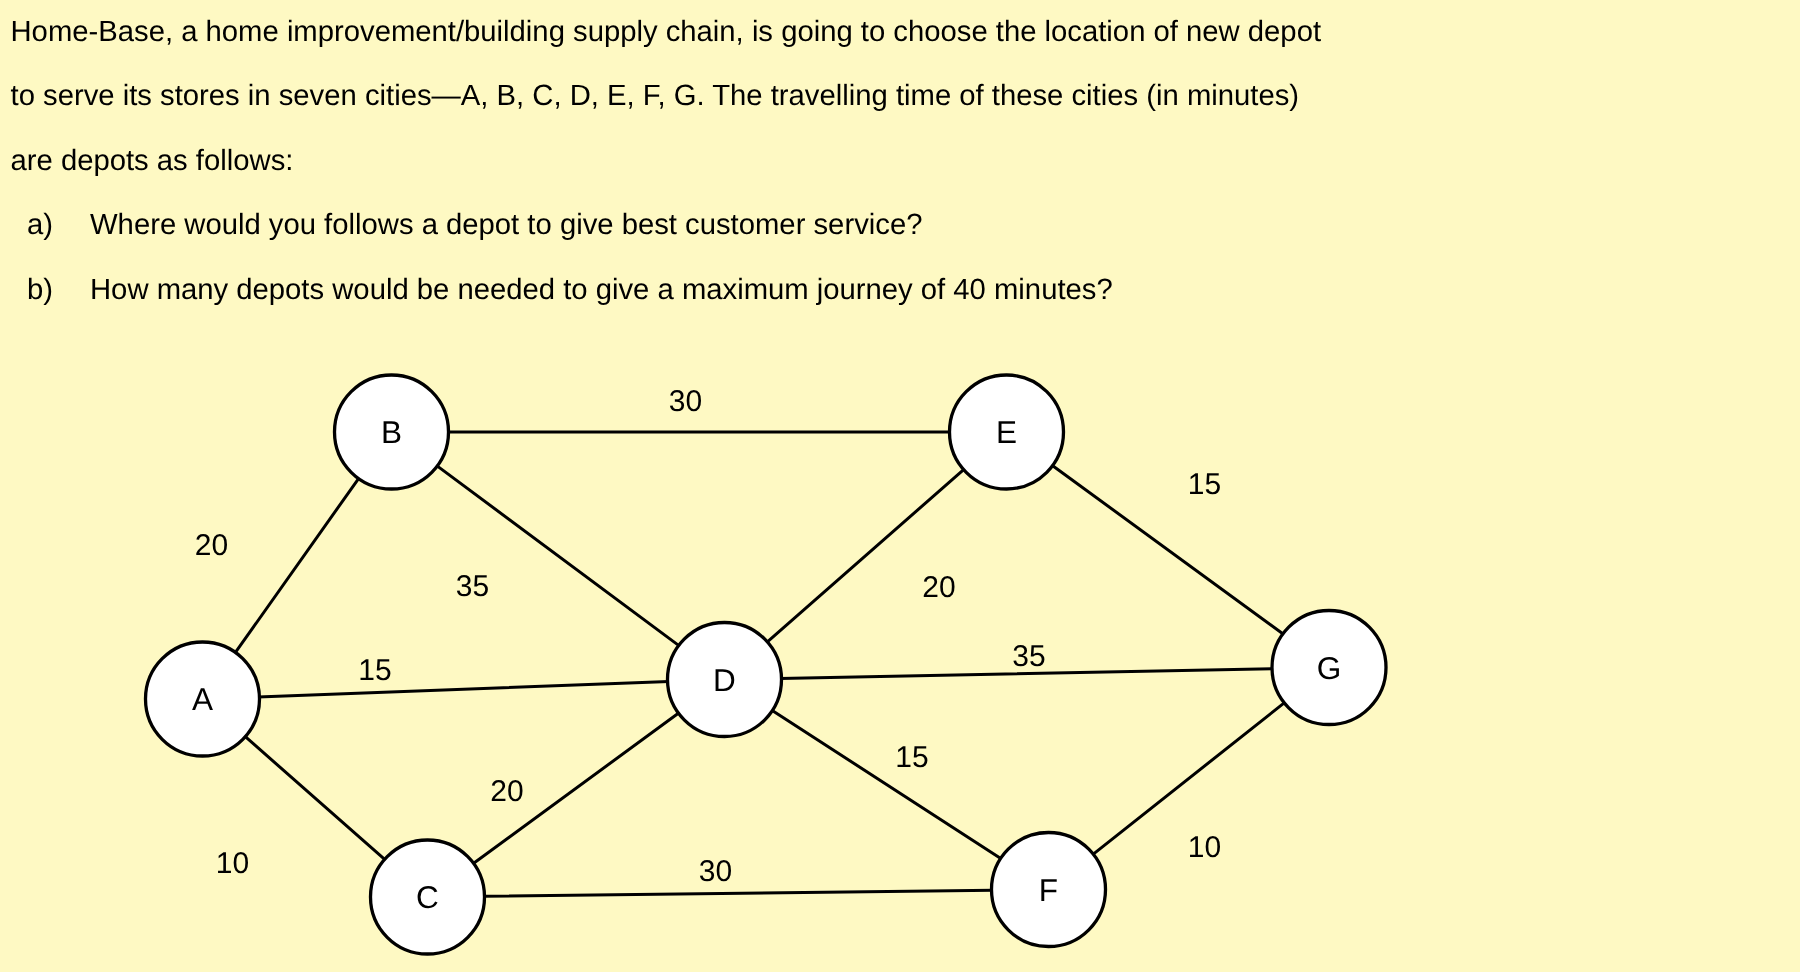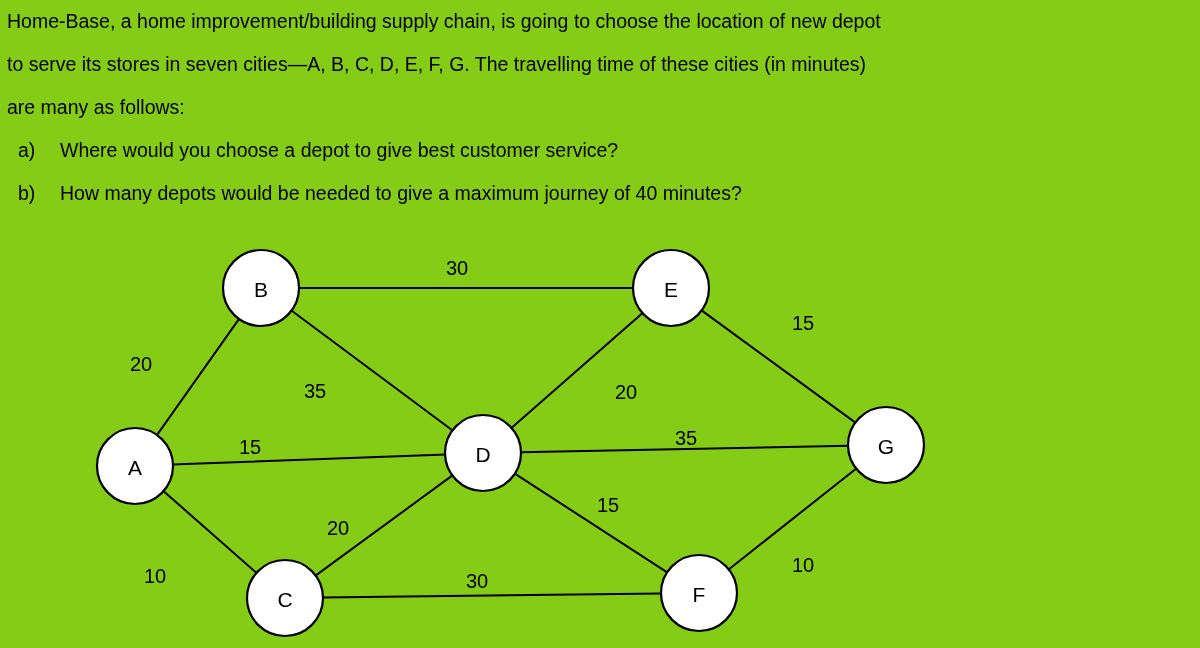--- a/index.html
+++ b/index.html
@@ -13,21 +13,21 @@
     height: 648px;
     font-family: "Liberation Sans", sans-serif;
     color: #000000;
     overflow: hidden;
     position: relative;
   }
   #page {
     position: relative;
     width: 1200px;
     height: 648px;
-    background: #84cc16;
+    background: #fef9c3;
   }
 
   
   .question-block {
     position: absolute;
     left: 0px;
     top: 0px;
     width: 1200px;
   }
   .intro-line {
@@ -99,26 +99,26 @@
   }
 </style>
 </head>
 <body>
 
 <div id="page">
 
   <div class="question-block">
     <div class="intro-line">Home-Base, a home improvement/building supply chain, is going to choose the location of new depot</div>
     <div class="intro-line">to serve its stores in seven cities—A, B, C, D, E, F, G. The travelling time of these cities (in minutes)</div>
-    <div class="intro-line">are many as follows:</div>
+    <div class="intro-line">are depots as follows:</div>
 
     <ul class="sub-list">
       <li class="sub-item">
         <span class="sub-marker">a)</span>
-        <span class="sub-text">Where would you choose a depot to give best customer service?</span>
+        <span class="sub-text">Where would you follows a depot to give best customer service?</span>
       </li>
       <li class="sub-item">
         <span class="sub-marker">b)</span>
         <span class="sub-text">How many depots would be needed to give a maximum journey of 40 minutes?</span>
       </li>
     </ul>
   </div>
 
   <div class="graph-wrap">
     <svg class="graph" viewBox="0 0 1200 420">

